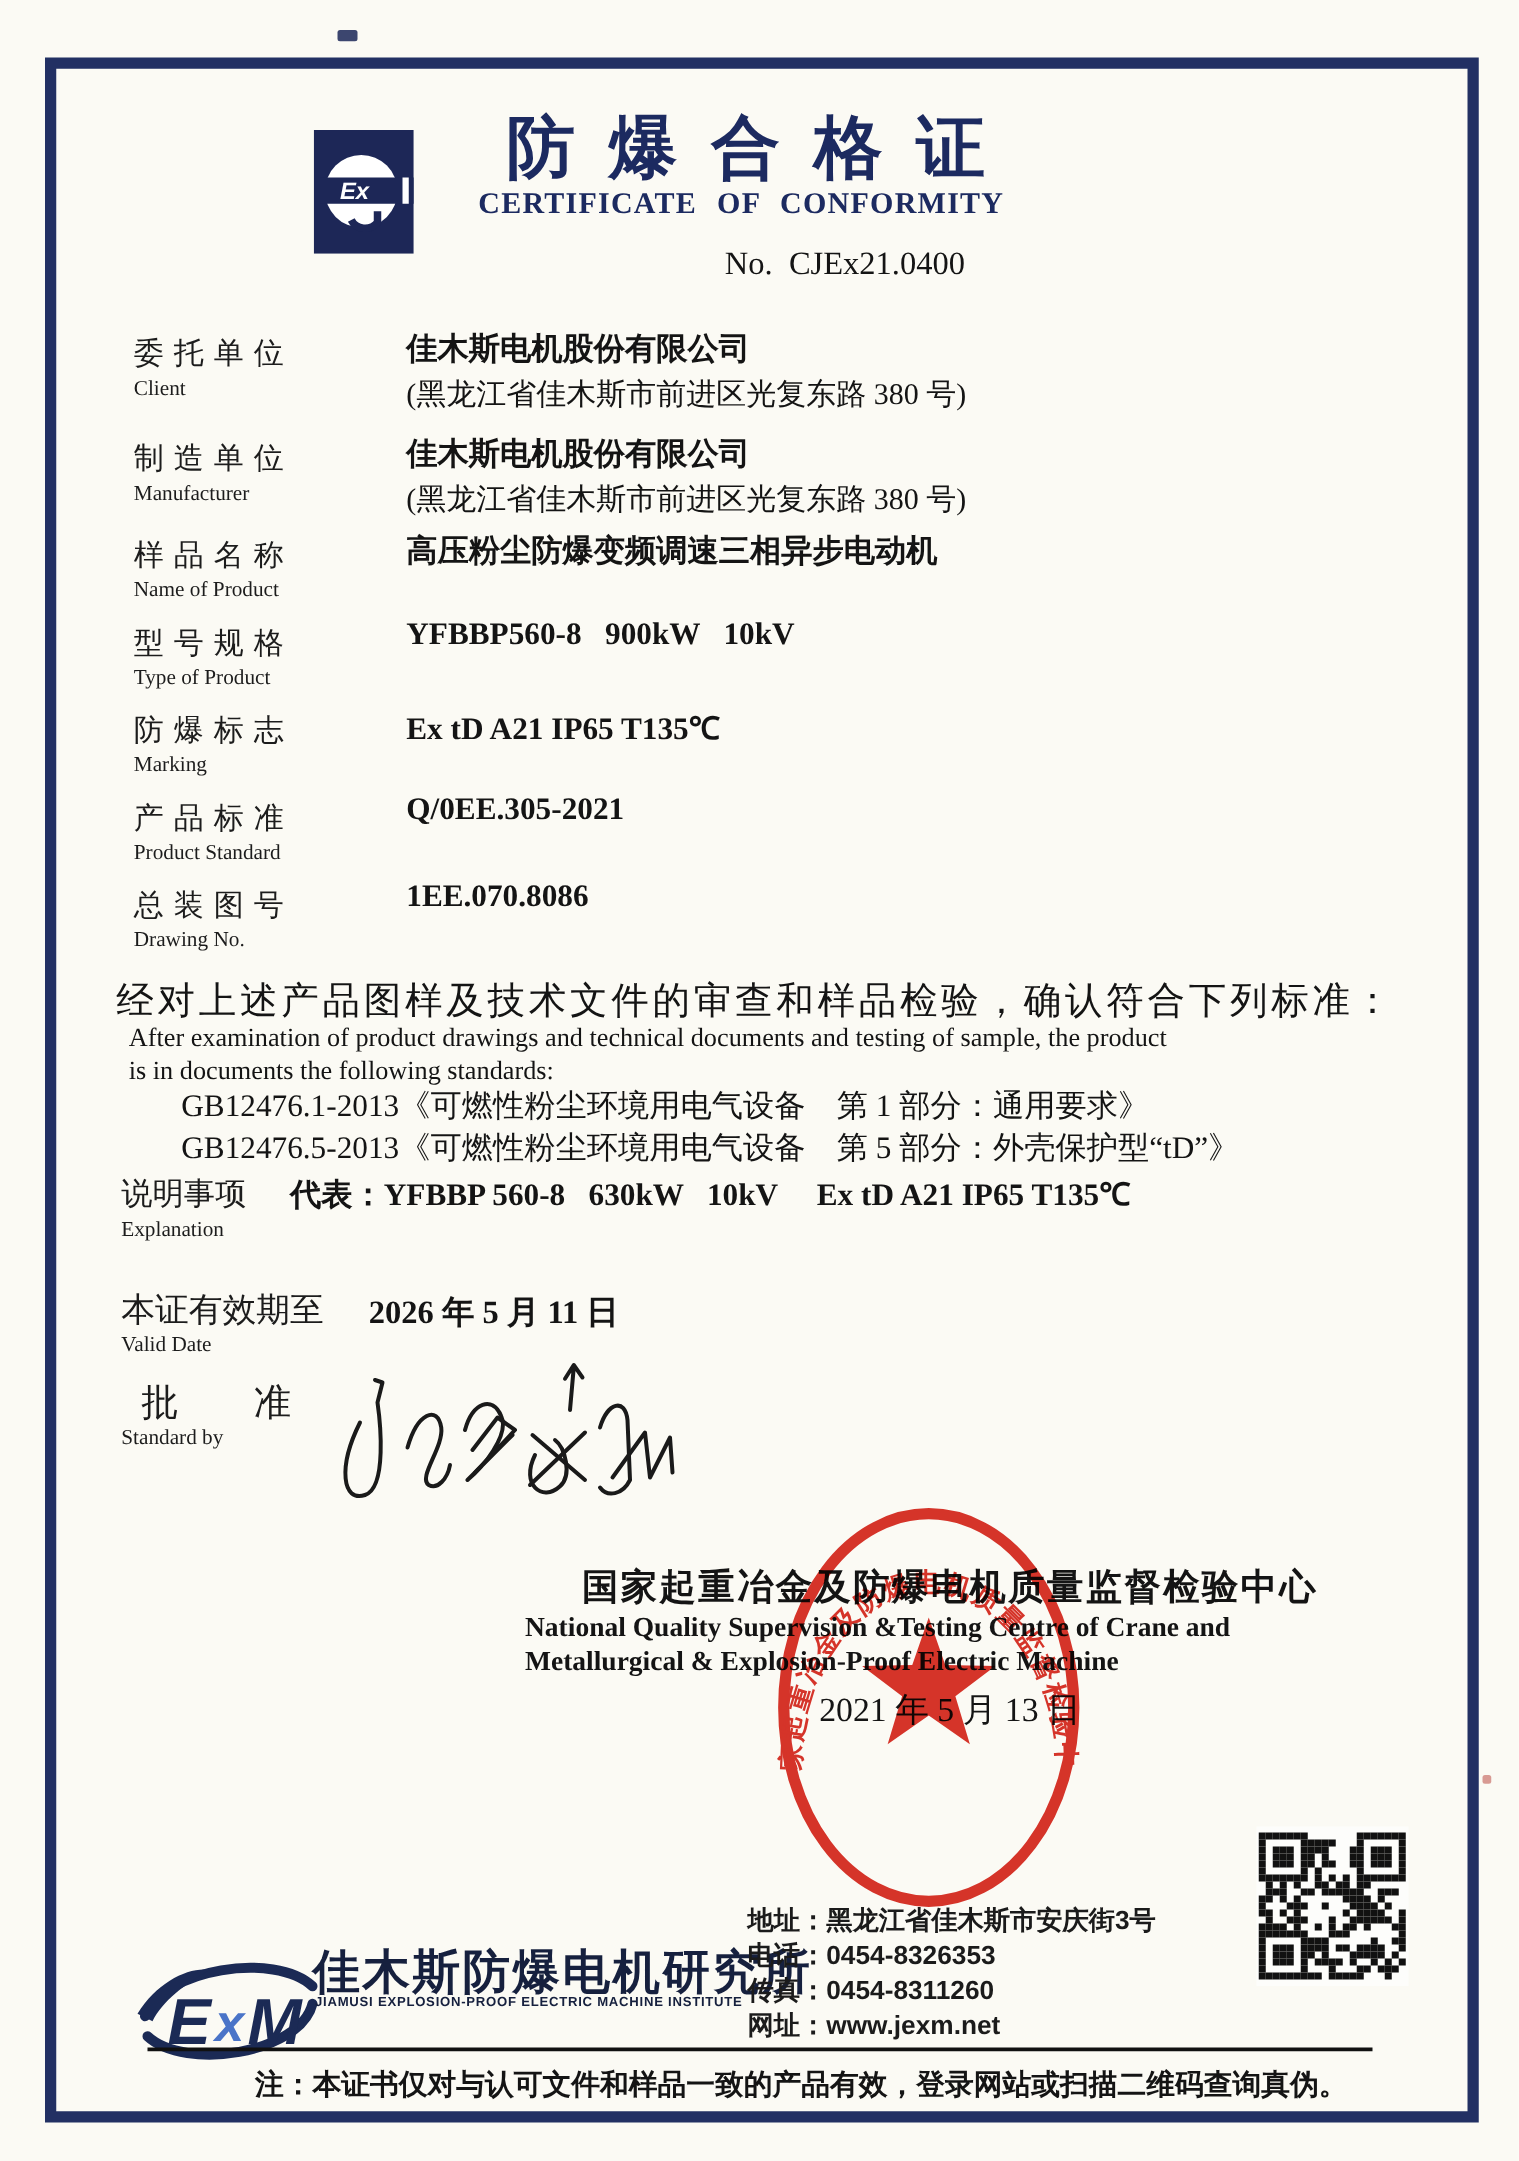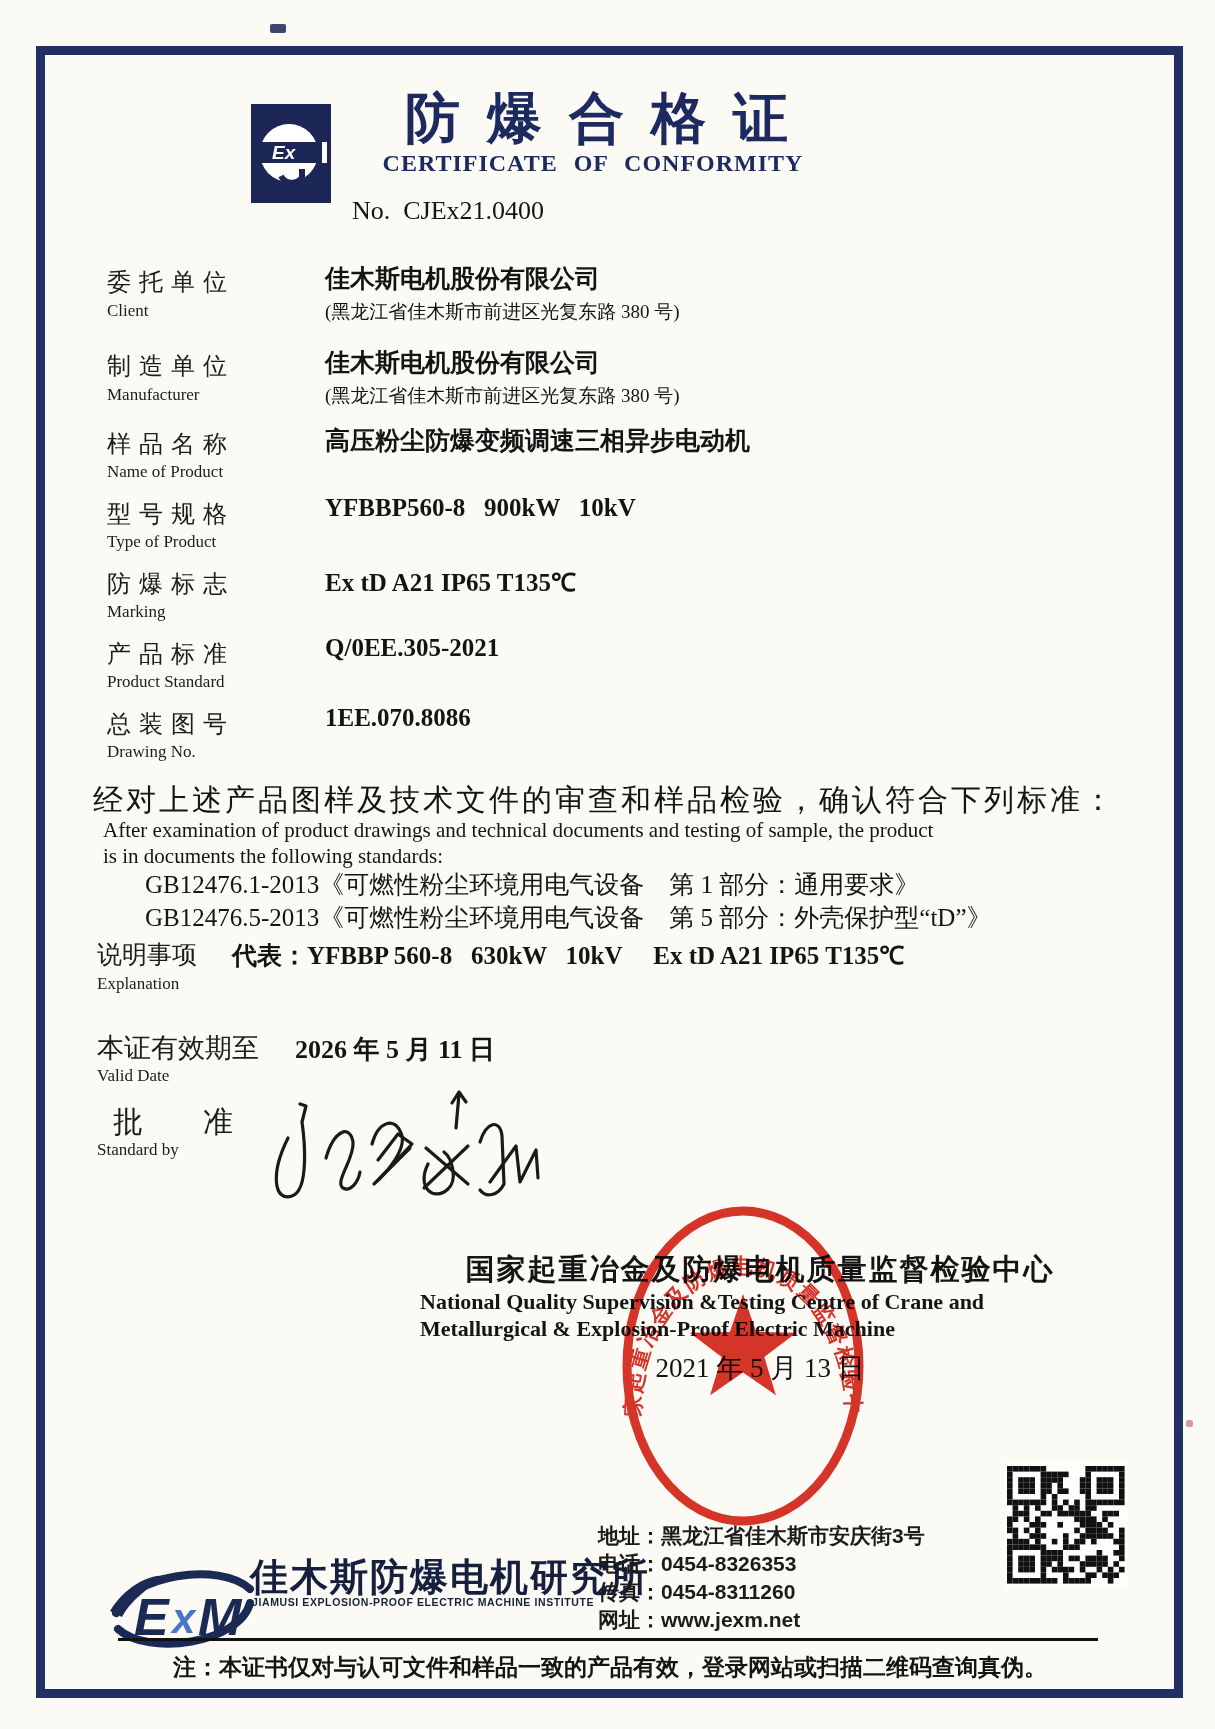--- a/index.html
+++ b/index.html
@@ -5,40 +5,40 @@
   html,body{margin:0;padding:0;}
   body{width:1215px;height:1729px;position:relative;background:#fbfaf4;
        font-family:"Liberation Serif", serif;color:#141414;overflow:hidden;}
   .abs{position:absolute;white-space:pre;}
   .frame{position:absolute;left:36px;top:46px;width:1129px;height:1634px;
          border:9px solid #223063;background:transparent;}
   .title-cn{font-size:55px;font-weight:900;color:#1c2a60;letter-spacing:27px;text-indent:27px;
             font-family:"Liberation Serif",serif;text-align:center;width:430px;}
   .title-en{font-size:24px;font-weight:700;color:#1c2a60;word-spacing:9px;letter-spacing:1px;
             text-align:center;width:430px;}
-  .certno{font-size:26px;text-align:left;width:420px;}
+  .certno{font-size:26px;text-align:right;width:420px;}
   .lab{font-size:24px;letter-spacing:8px;color:#1c1c1c;}
   .lab2{font-size:25px;color:#1c1c1c;}
   .sublab{font-size:17px;color:#1c1c1c;}
   .val{font-size:25px;font-weight:700;}
-  .val2{font-size:19px;}
+  .val2{font-size:24px;}
   .stmt-cn{font-size:30px;letter-spacing:3px;}
   .stmt-en{font-size:21px;}
   .std{font-size:25px;}
   .issuer-cn{font-size:29px;font-weight:800;letter-spacing:2px;text-align:center;width:680px;
              font-family:"Liberation Sans",sans-serif;}
   .issuer-en{font-size:22px;font-weight:700;text-align:left;width:680px;}
   .issuer-date{font-size:27px;text-align:center;width:680px;}
   .contact{font-size:21px;font-weight:600;font-family:"Liberation Sans",sans-serif;color:#1b1b1b;}
   .inst-cn{font-size:38px;font-weight:800;letter-spacing:2px;color:#16203e;
            font-family:"Liberation Sans",sans-serif;}
   .inst-en{font-size:10.5px;font-weight:700;letter-spacing:0.6px;color:#16203e;
            font-family:"Liberation Sans",sans-serif;}
   .footnote{font-size:23px;font-weight:600;font-family:"Liberation Sans",sans-serif;
-            text-align:center;width:1130px;}
+            text-align:center;width:1130px;margin-left:31px;}
   .rule{position:absolute;background:#111;}
   .seal{mix-blend-mode:multiply;opacity:.93;}
   .speck{position:absolute;border-radius:2px;}
 </style>
 </head>
 <body>
 
 <div class="frame"></div>
 
 <div class="speck" style="left:270px;top:24px;width:16px;height:9px;background:#3c466f;"></div>

